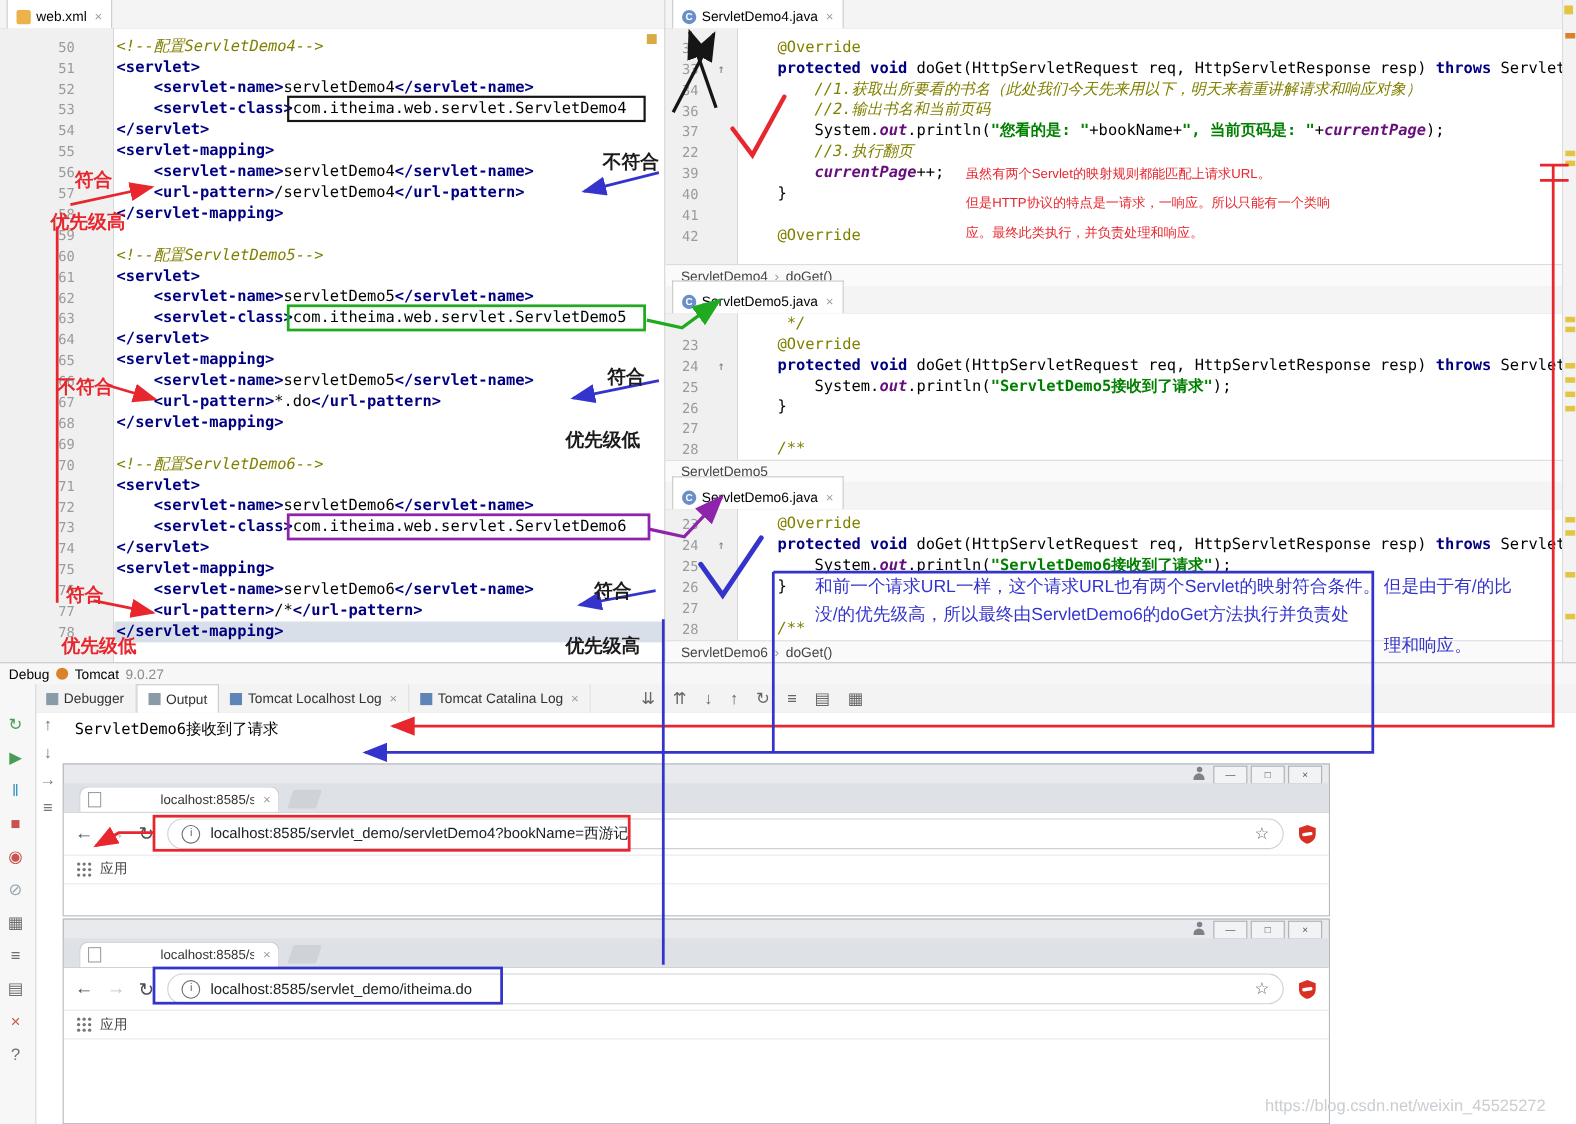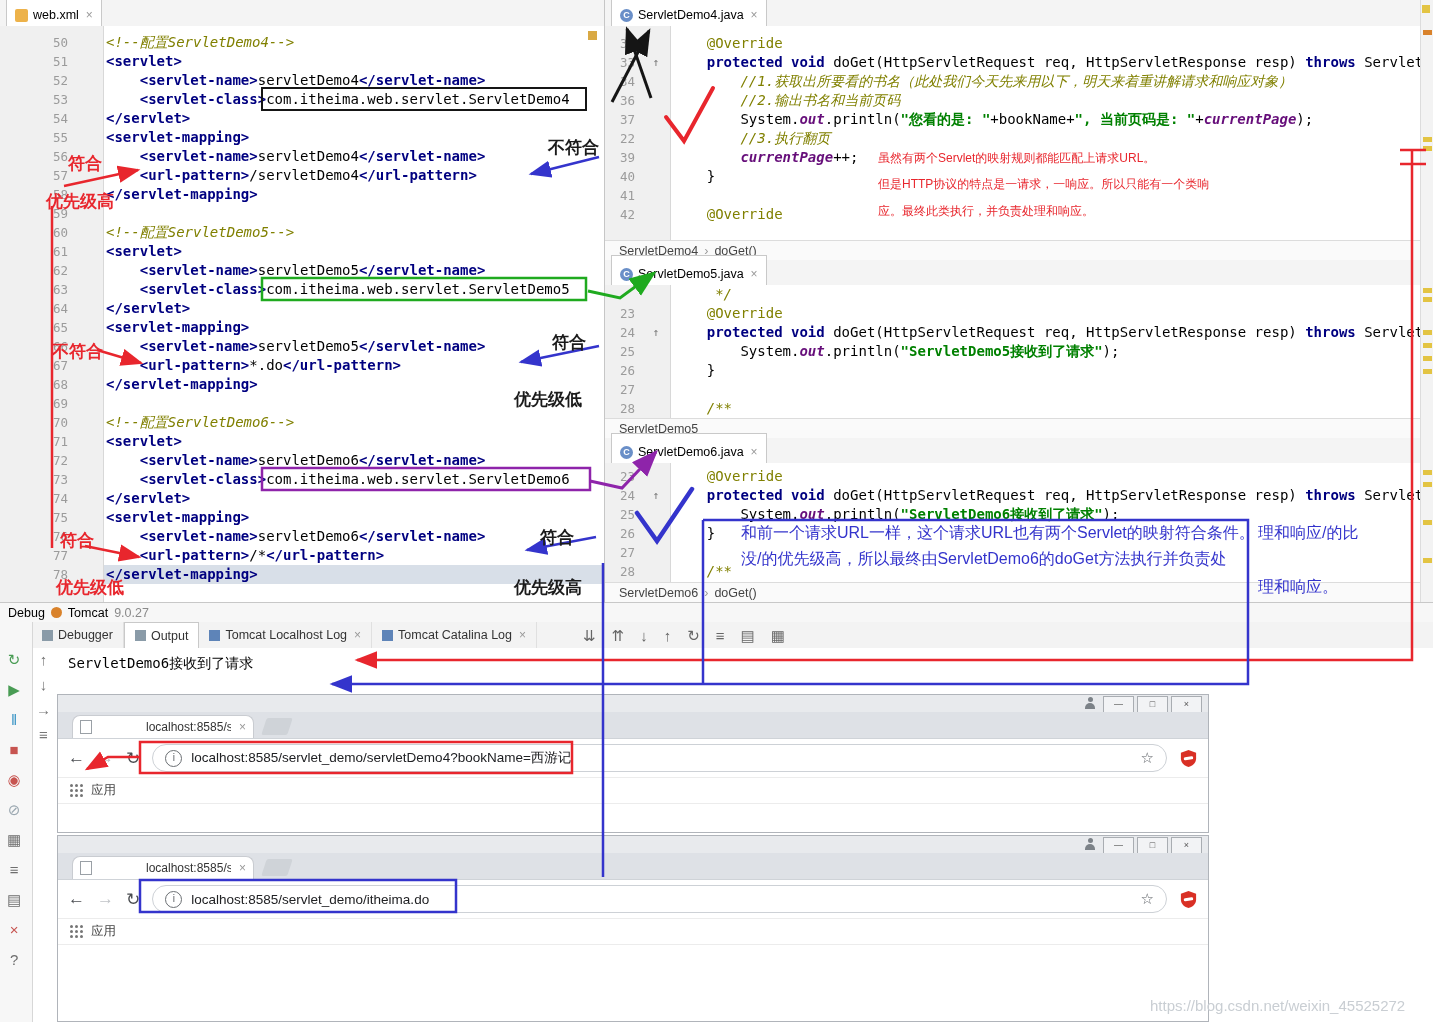--- a/index.html
+++ b/index.html
@@ -463,16 +463,16 @@
     <div class="ann r" style="left: 56px; top: 576px;">优先级低</div>
     <div class="ann d" style="left: 548px; top: 136px;">不符合</div>
     <div class="ann d" style="left: 552px; top: 331px;">符合</div>
     <div class="ann d" style="left: 514px; top: 388px;">优先级低</div>
     <div class="ann d" style="left: 540px; top: 526px;">符合</div>
     <div class="ann d" style="left: 514px; top: 576px;">优先级高</div>
     <div class="ann rp" style="left: 878px; top: 150px;">虽然有两个Servlet的映射规则都能匹配上请求URL。</div>
     <div class="ann rp" style="left: 878px; top: 176px;">但是HTTP协议的特点是一请求，一响应。所以只能有一个类响</div>
     <div class="ann rp" style="left: 878px; top: 203px;">应。最终此类执行，并负责处理和响应。</div>
     <div class="ann bp" style="left: 741px; top: 523px;">和前一个请求URL一样，这个请求URL也有两个Servlet的映射符合条件。</div>
-    <div class="ann bp" style="left: 1258px; top: 523px;">理和响应/的比</div>
+    <div class="ann bp" style="left: 1258px; top: 523px;">但是由于有/的比</div>
     <div class="ann bp" style="left: 741px; top: 549px;">没/的优先级高，所以最终由ServletDemo6的doGet方法执行并负责处</div>
     <div class="ann bp" style="left: 1258px; top: 577px;">理和响应。</div>
   </div>
 
 </body></html>

